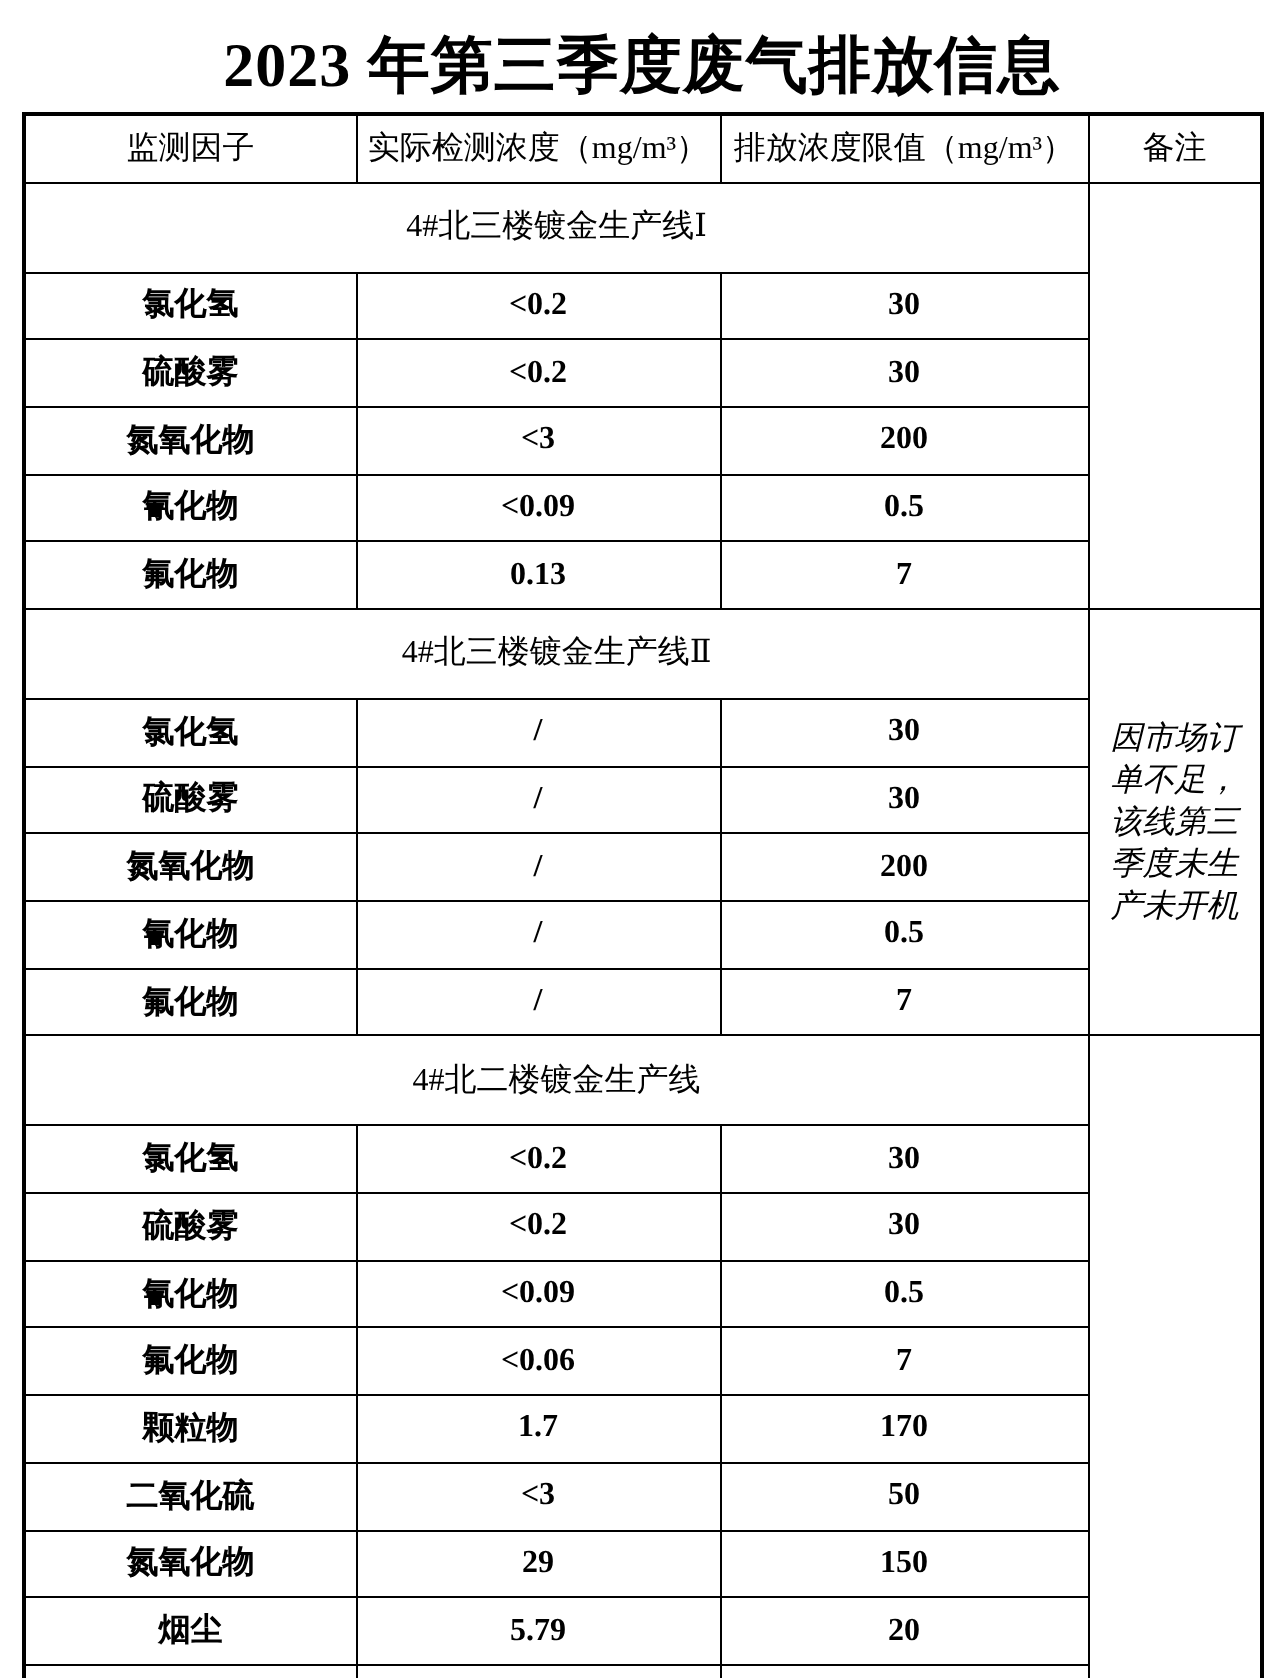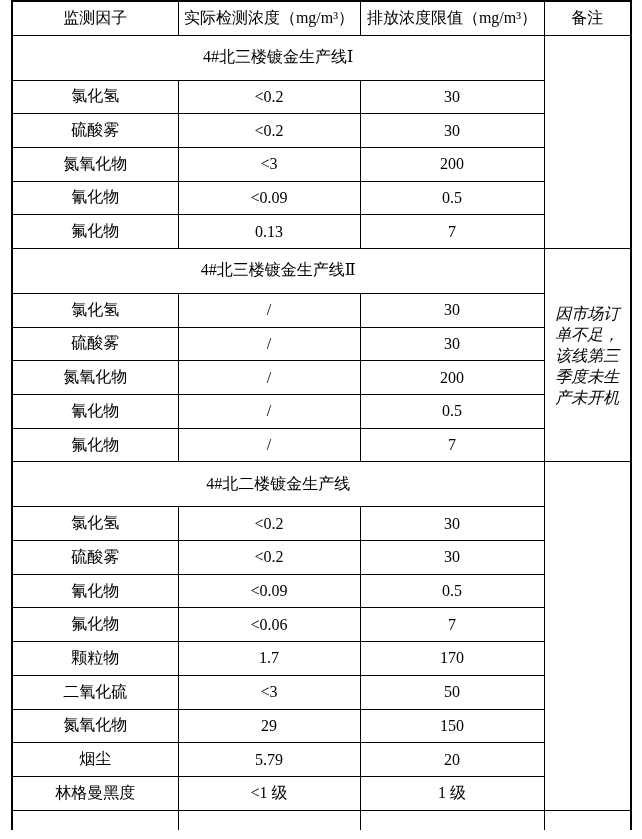--- a/index.html
+++ b/index.html
@@ -33,41 +33,42 @@
     border-bottom: 0;
   }
   table.emissions td {
     border: 1px solid #000000;
     text-align: center;
     vertical-align: middle;
     font-size: 16px;
     padding: 0 4px;
     overflow: hidden;
   }
-  tr.data-row { height: 33.7px; }
+  tr.data-row { height: 33.7px; font-weight: bold; }
   tr.header-row { height: 34px; }
   tr.section-row { height: 45px; }
   td.section-cell { font-size: 16px; }
   td.remark-cell {
     font-size: 16px;
     line-height: 21px;
     padding: 0 6px;
     font-style: italic;
   }
   tr.continuation-row { height: 20px; }
   tr.continuation-row td { border-bottom: 0; }
   col.c-factor  { width: 166px; }
   col.c-measure { width: 182px; }
   col.c-limit   { width: 184px; }
   col.c-remark  { width: 87px;  }
 </style>
 </head>
 <body>
 
 <div>
+  <h1 class="title">2023 年第三季度废气排放信息</h1>
 
   <table class="emissions">
     <colgroup>
       <col class="c-factor">
       <col class="c-measure">
       <col class="c-limit">
       <col class="c-remark">
     </colgroup>
     <tbody>
       <tr class="header-row">

